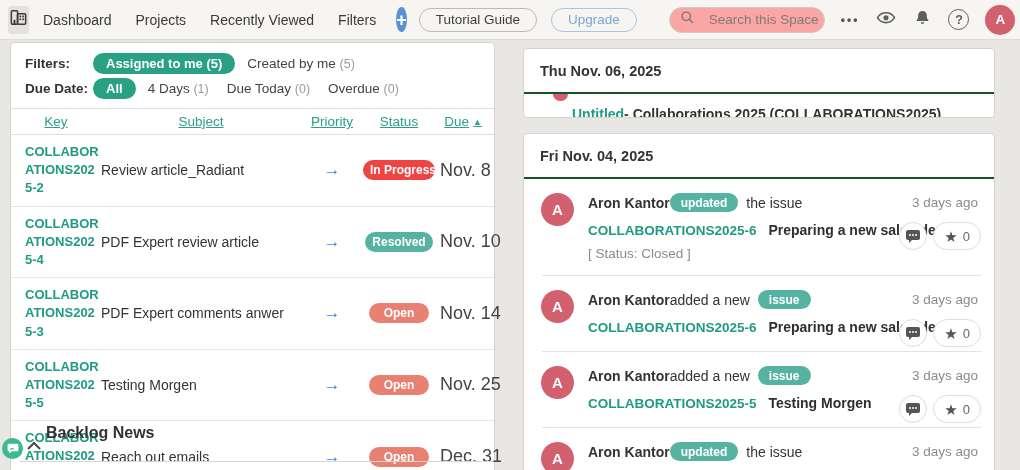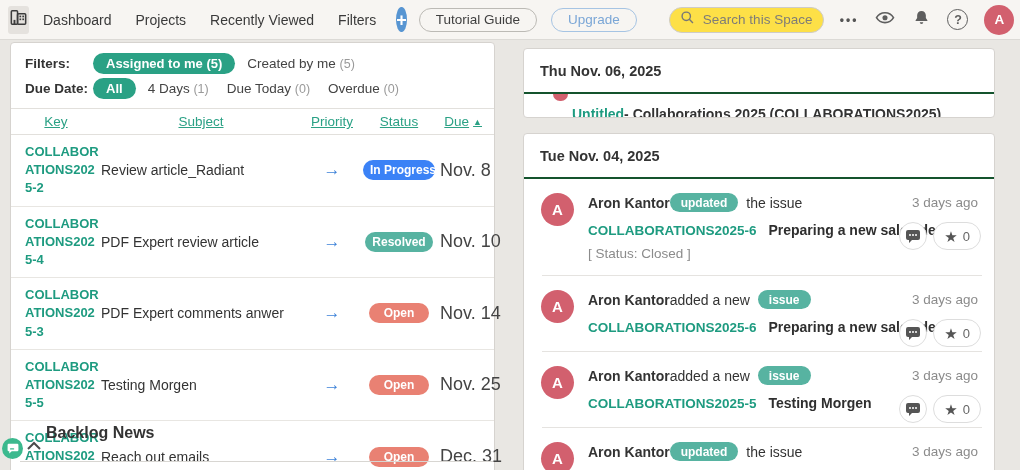--- a/index.html
+++ b/index.html
@@ -33,23 +33,23 @@
     display:flex; align-items:center; justify-content:center;
     font-size:18px; font-weight:700; line-height:1; margin-left:20px;
   }
   .pill-btn{
     height:24px; border-radius:999px; display:flex; align-items:center;
     padding:0 16px; font-size:13.5px; background:transparent; white-space:nowrap;
   }
   .upgrade{ border:1.5px solid #a6c4e3; color:var(--upgrade-blue); margin-left:14px; }
   .tutorial{ border:1.5px solid #bcbab5; color:#3f3f3f; margin-left:12px; }
   .nav-search{
-    height:26px; width:156px; background:#fde047; border:1px solid #ceccc7;
+    height:26px; width:156px; background:#fca5a5; border:1px solid #ceccc7;
     border-radius:999px; display:flex; align-items:center; padding:0 10px;
-    margin-left:32px; gap:8px;
+    margin-left:32px; gap:14px;
   }
   .nav-search input{
     border:none; outline:none; background:transparent; width:110px;
     font-size:13.5px; color:#444; font-family:"Liberation Sans",sans-serif;
   }
   .nav-search input::placeholder{ color:#7e7c78; }
   .nav-icons{ display:flex; align-items:center; gap:16px; margin-left:16px; }
   .dots3{ font-size:12px; font-weight:700; color:#555; letter-spacing:2px; }
   .help-circle{
     width:21px; height:21px; border:1.6px solid #5e5e5e; border-radius:50%;
@@ -258,21 +258,21 @@
         <span>Due</span>
         <span class="sort-arrow">▲</span>
       </span>
   </div>
 
   <div class="tbl-row">
     <span class="cell-key">COLLABORATIONS2025-2</span>
     <span class="cell-subject">Review article_Radiant</span>
     <span class="cell-priority">→</span>
     <span class="cell-status">
-        <span class="status-pill" style="background: #3b82f6;">In Progress</span>
+        <span class="status-pill" style="background: #ef4444;">In Progress</span>
       </span>
     <span class="cell-due">Nov. 8</span>
   </div>
   <div class="tbl-row">
     <span class="cell-key">COLLABORATIONS2025-4</span>
     <span class="cell-subject">PDF Expert review article</span>
     <span class="cell-priority">→</span>
     <span class="cell-status">
         <span class="status-pill" style="background: rgb(87, 179, 161);">Resolved</span>
       </span>
@@ -326,21 +326,21 @@
 <div class="day-card one">
   <div class="day-header">Thu Nov. 06, 2025</div>
   <div class="day1-item">
     <span class="avatar-sliver"></span>
     <span class="day1-link">Untitled</span>
     <span>- Collaborations 2025 (COLLABORATIONS2025)</span>
   </div>
 </div>
 
 <div class="day-card two">
-  <div class="day-header">Tue Nov. 04, 2025</div>
+  <div class="day-header">Fri Nov. 04, 2025</div>
 
   <div class="entry">
     <span class="avatar">A</span>
     <div class="entry-line1">
       <span class="user">Aron Kantor</span>
 
       <span class="verb-pill">updated</span>
       <span class="post">the issue</span>
       <span class="entry-time">3 days ago</span>
     </div>

